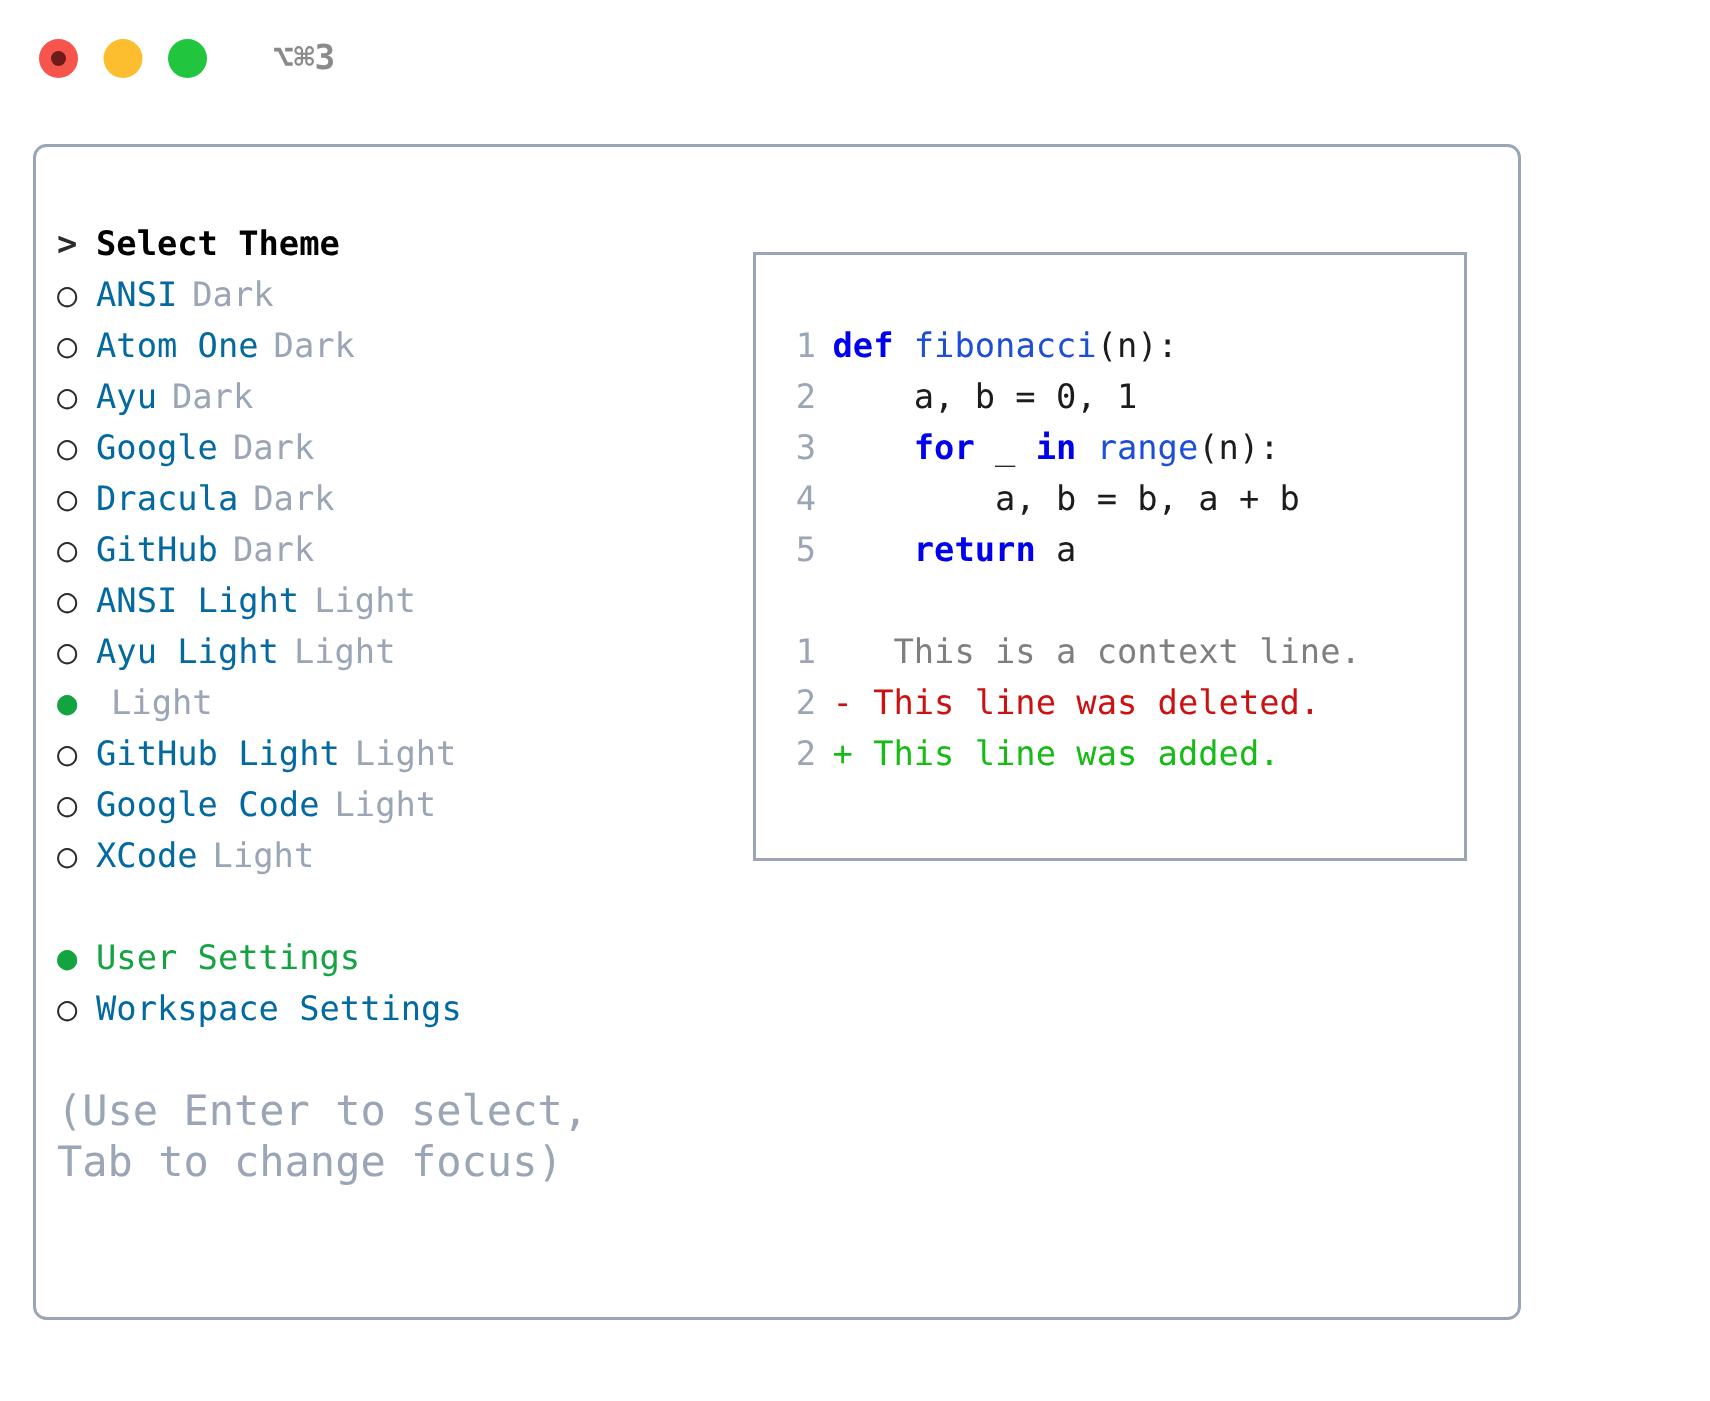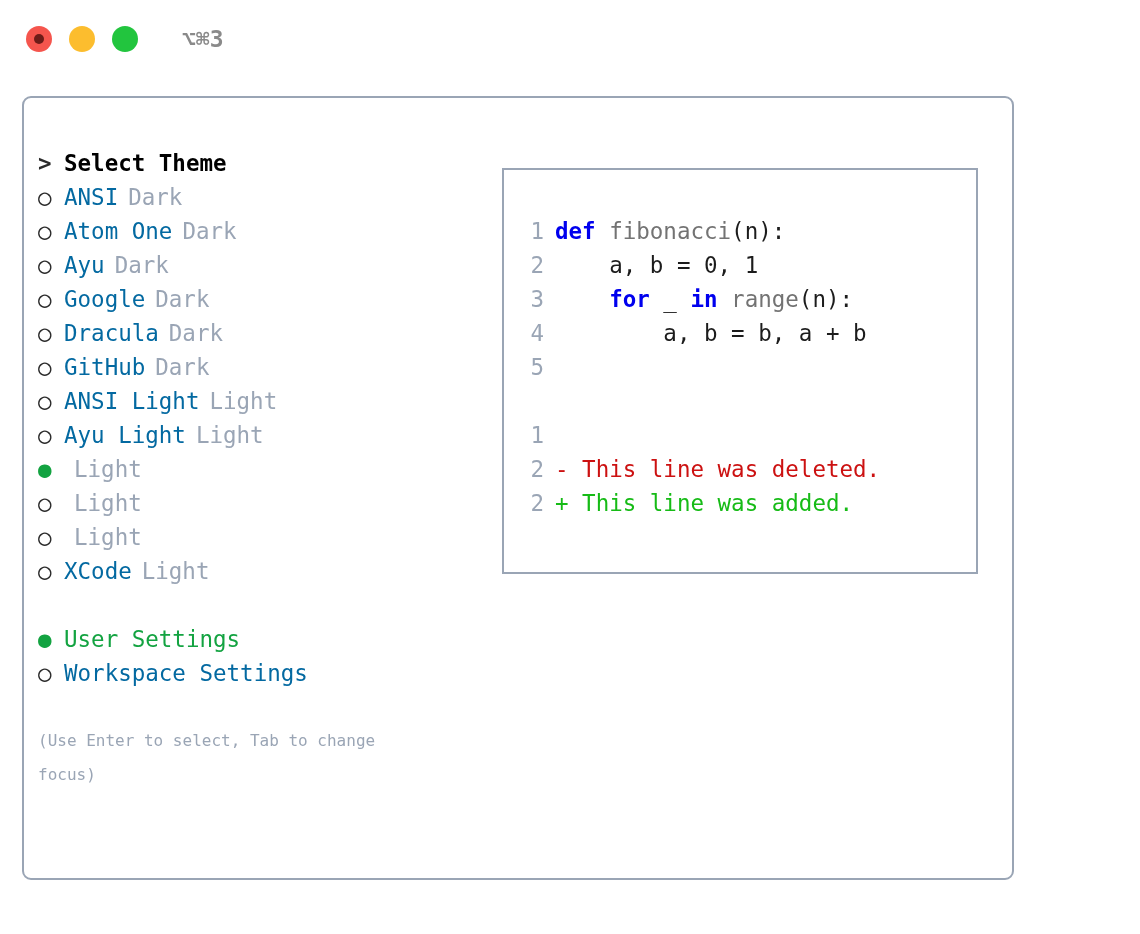--- a/index.html
+++ b/index.html
@@ -111,21 +111,21 @@
   .spacer { height: 34px; }
   .section-header {
     font-size: 22.5px;
     line-height: 34px;
     color: #2b2b2b;
     padding-left: 26px;
     white-space: pre;
   }
   .help {
     margin-top: 34px;
-    font-size: 16px;
+    font-size: 28px;
     line-height: 34px;
     color: #9aa5b5;
     width: 400px;
   }
 
   
   .right-pane {
     position: absolute;
     left: 478px;
     top: 48px;
@@ -157,21 +157,21 @@
   .lineno {
     display: inline-block;
     width: 26px;
     flex: 0 0 26px;
     text-align: right;
     color: #9aa5b5;
     margin-right: 11px;
   }
   .code-text { color: #1c1c1c; }
   .tok-kw   { color: #0000ee; font-weight: bold; }
-  .tok-fn   { color: #737373; }
+  .tok-fn   { color: #1d4ed8; }
   .tok-plain{ color: #1c1c1c; }
   .blank-line { height: 34px; }
   .diff-ctx { color: #7f7f7f; }
   .diff-del { color: #cc1111; }
   .diff-add { color: #16bb16; }
 </style>
 </head>
 <body>
 
 <div class="titlebar">
@@ -197,22 +197,22 @@
       <div id="theme-list">
           <div class="list-row"><span class="marker">○</span><span class="row-label">ANSI</span><span class="row-tag">Dark</span></div>
           <div class="list-row"><span class="marker">○</span><span class="row-label">Atom One</span><span class="row-tag">Dark</span></div>
           <div class="list-row"><span class="marker">○</span><span class="row-label">Ayu</span><span class="row-tag">Dark</span></div>
           <div class="list-row"><span class="marker">○</span><span class="row-label">Google</span><span class="row-tag">Dark</span></div>
           <div class="list-row"><span class="marker">○</span><span class="row-label">Dracula</span><span class="row-tag">Dark</span></div>
           <div class="list-row"><span class="marker">○</span><span class="row-label">GitHub</span><span class="row-tag">Dark</span></div>
           <div class="list-row"><span class="marker">○</span><span class="row-label">ANSI Light</span><span class="row-tag">Light</span></div>
           <div class="list-row"><span class="marker">○</span><span class="row-label">Ayu Light</span><span class="row-tag">Light</span></div>
           <div class="list-row"><span class="marker sel">●</span><span class="row-tag">Light</span></div>
-          <div class="list-row"><span class="marker">○</span><span class="row-tag">Light</span></div>
-          <div class="list-row"><span class="marker">○</span><span class="row-tag">Light</span></div>
+          <div class="list-row"><span class="marker">○</span><span class="row-label">GitHub Light</span><span class="row-tag">Light</span></div>
+          <div class="list-row"><span class="marker">○</span><span class="row-label">Google Code</span><span class="row-tag">Light</span></div>
           <div class="list-row"><span class="marker">○</span><span class="row-label">XCode</span><span class="row-tag">Light</span></div>
         </div>
 
       <div class="spacer"></div>
 
 
       <div id="apply-to-list">
           <div class="list-row"><span class="marker sel">●</span><span class="row-label sel">User Settings</span></div>
           <div class="list-row"><span class="marker">○</span><span class="row-label">Workspace Settings</span></div>
         </div>
@@ -220,25 +220,25 @@
       <div class="help">(Use Enter to select, Tab to change focus)</div>
     </div>
 
     <div class="right-pane">
       <div class="code-box">
         <div id="code-sample">
             <div class="code-line"><span class="lineno">1</span><span class="code-text"><span class="tok-kw">def </span><span class="tok-fn">fibonacci</span><span class="tok-plain">(n):</span></span></div>
             <div class="code-line"><span class="lineno">2</span><span class="code-text"><span class="tok-plain">    a, b = 0, 1</span></span></div>
             <div class="code-line"><span class="lineno">3</span><span class="code-text"><span class="tok-plain">    </span><span class="tok-kw">for</span><span class="tok-plain"> _ </span><span class="tok-kw">in</span><span class="tok-plain"> </span><span class="tok-fn">range</span><span class="tok-plain">(n):</span></span></div>
             <div class="code-line"><span class="lineno">4</span><span class="code-text"><span class="tok-plain">        a, b = b, a + b</span></span></div>
-            <div class="code-line"><span class="lineno">5</span></div>
+            <div class="code-line"><span class="lineno">5</span><span class="code-text"><span class="tok-plain">    </span><span class="tok-kw">return</span><span class="tok-plain"> a</span></span></div>
           </div>
         <div class="blank-line"></div>
         <div id="diff-sample">
-            <div class="code-line"><span class="lineno">1</span><span class="diff-ctx"> </span></div>
+            <div class="code-line"><span class="lineno">1</span><span class="diff-ctx"> </span><span class="diff-ctx">  This is a context line.</span></div>
             <div class="code-line"><span class="lineno">2</span><span class="diff-del">-</span><span class="diff-del"> This line was deleted.</span></div>
             <div class="code-line"><span class="lineno">2</span><span class="diff-add">+</span><span class="diff-add"> This line was added.</span></div>
           </div>
       </div>
     </div>
 
   </div>
 </div>
 
 </body></html>

